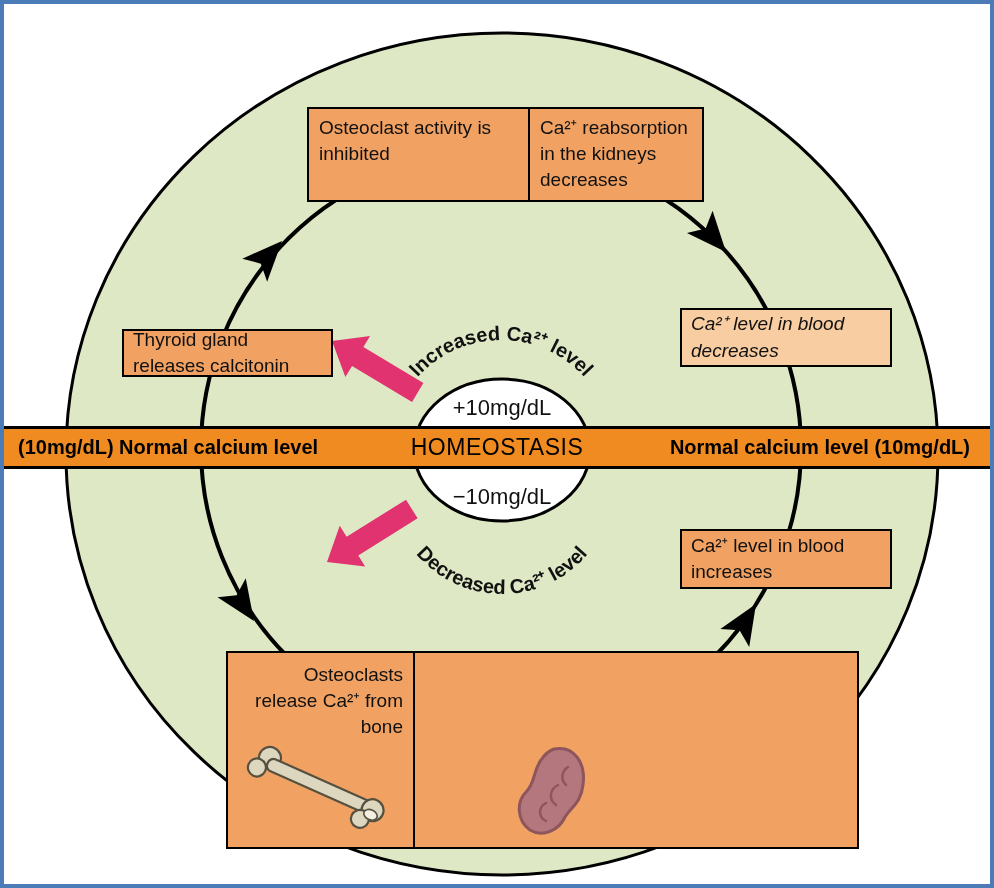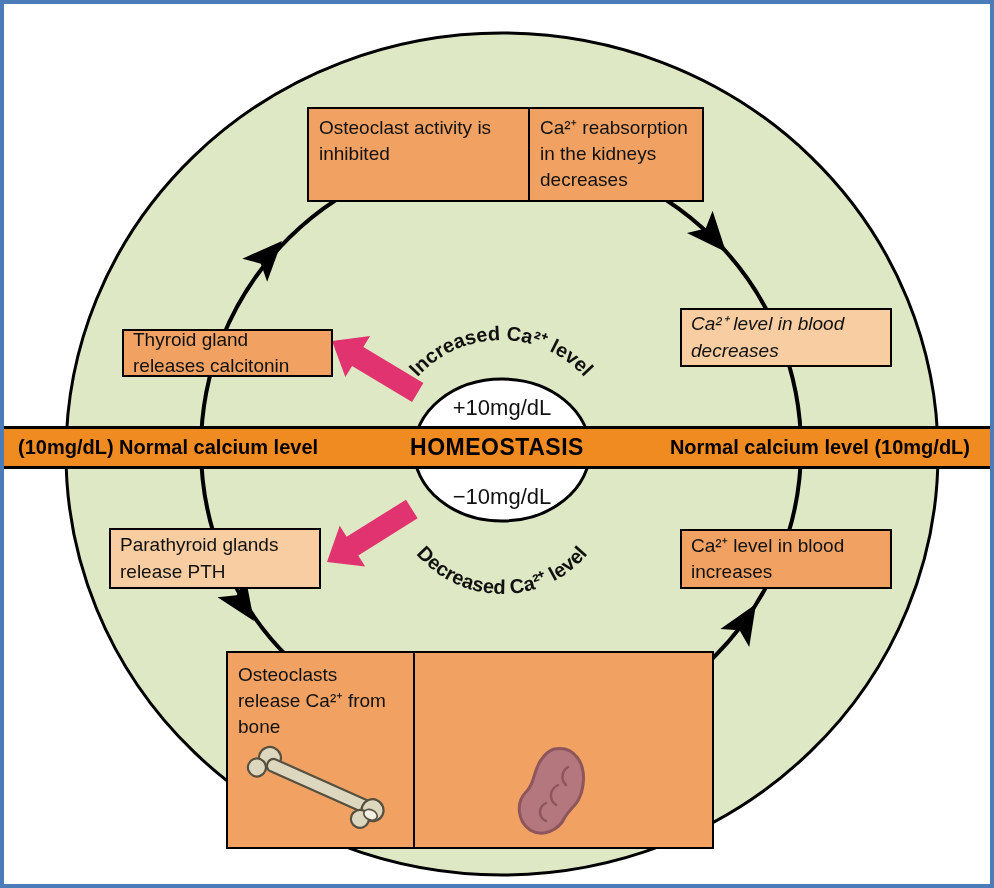--- a/index.html
+++ b/index.html
@@ -11,30 +11,30 @@
   .box .cell{padding:6px 10px;box-sizing:border-box;position:relative;}
   .orange{background:#f1a263;}
   .peach{background:#f8cda1;}
   .vcenter{display:flex;align-items:center;padding:4px 9px;}
   #top-box{left:303px;top:103px;width:397px;height:95px;display:grid;grid-template-columns:195px 1fr;}
   #top-box .cell+.cell{border-left:2.5px solid #000;margin-left:24px;}
   #thyroid-box{left:118px;top:304px;width:211px;height:48px;margin-top:21px;}
   #decreases-box{left:676px;top:304px;width:212px;height:59px;font-style:italic;}
   #pth-box{left:105px;top:524px;width:212px;height:61px;}
   #increases-box{left:676px;top:525px;width:212px;height:60px;}
-  #bottom-box{left:222px;top:647px;width:488px;height:198px;display:grid;grid-template-columns:185px 183px 1fr;}
+  #bottom-box{left:222px;top:647px;width:633px;height:198px;display:grid;grid-template-columns:185px 183px 1fr;text-align:right;}
   #bottom-box .cell{padding:9px 10px;}
   #bottom-box .cell+.cell{border-left:2.5px solid #000;}
   #band{position:absolute;left:0;right:0;top:422px;height:43px;background:#f08b22;
         border-top:3px solid #000;border-bottom:3px solid #000;box-sizing:border-box;
         display:grid;grid-template-columns:1fr auto 1fr;align-items:center;color:#000;z-index:5;gap:29px;}
   #band .side{font-weight:bold;font-size:20px;white-space:nowrap;}
   #band .left{justify-self:start;padding-left:14px;}
   #band .right{justify-self:end;padding-right:20px;}
-  #band .mid{font-weight:bold;font-size:23px;letter-spacing:.5px;padding:0 8px;text-align:center;}
+  #band .mid{font-weight:normal;font-size:23px;letter-spacing:.5px;padding:0 8px;text-align:center;}
   .icon-wrap{position:absolute;}
   svg text{fill:#111;}
 </style>
 </head>
 <body>
 
 <div id="stage">
 
   <svg id="bg" width="994" height="888" viewBox="0 0 994 888">
 
@@ -83,23 +83,20 @@
   </div>
 
   <div id="thyroid-box" class="box orange vcenter">
     <span>Thyroid gland releases calcitonin</span>
   </div>
 
   <div id="decreases-box" class="box peach vcenter">
     <span>Ca²⁺ level in blood decreases</span>
   </div>
 
-  <div id="pth-box" class="box peach vcenter">
-    <span>Parathyroid glands release PTH</span>
-  </div>
 
   <div id="increases-box" class="box orange vcenter">
     <span>Ca²⁺ level in blood increases</span>
   </div>
 
   <div id="bottom-box" class="box orange">
     <div class="cell">
       <span>Osteoclasts release Ca²⁺ from bone</span>
       
       <svg class="icon-wrap" style="left:8px;bottom:4px;" width="168" height="102" viewBox="0 0 168 102">

